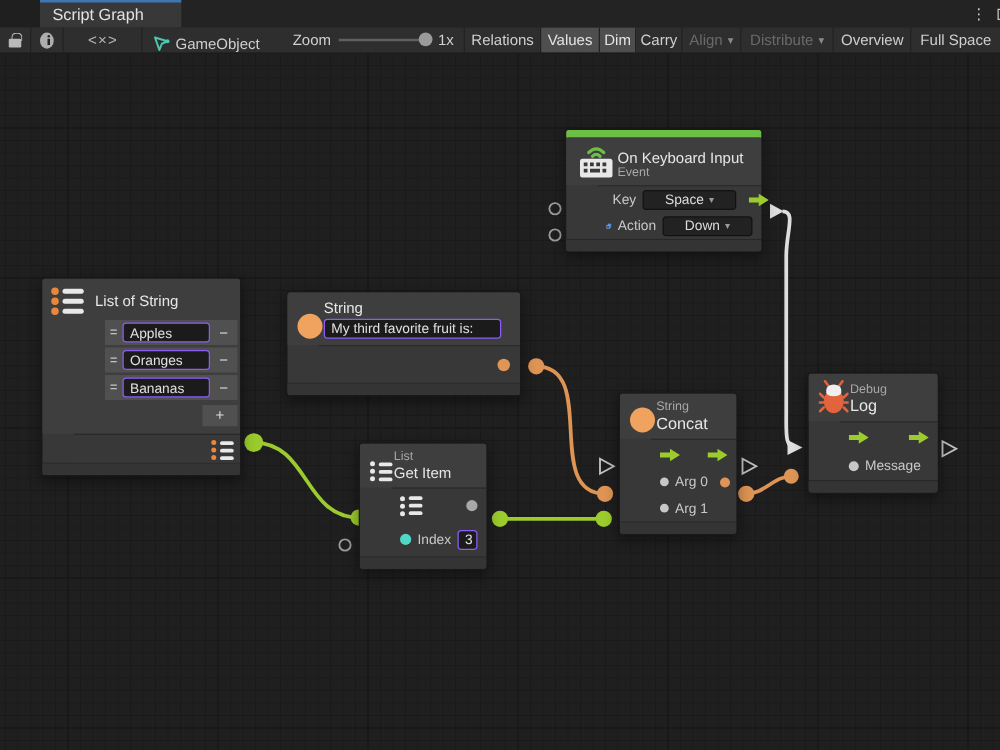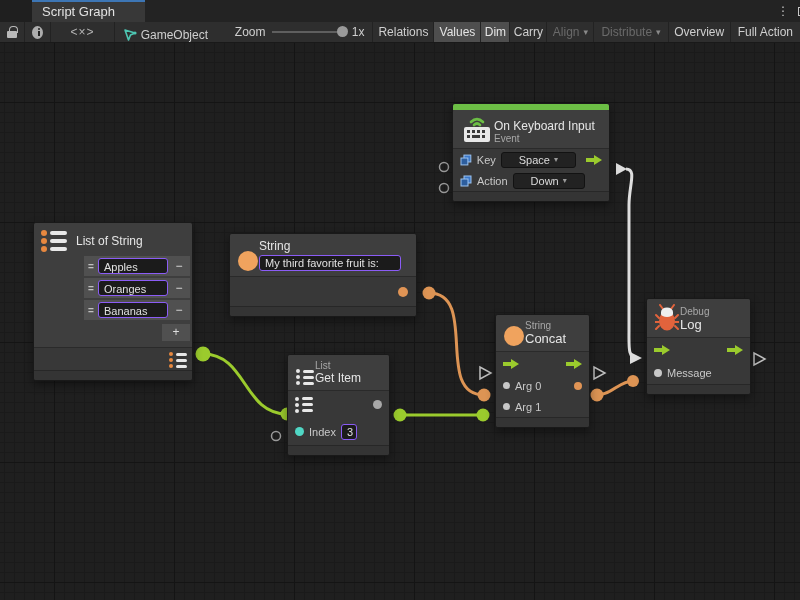--- a/index.html
+++ b/index.html
@@ -47,21 +47,21 @@
     background-size:120px 120px, 120px 120px, 10px 10px, 10px 10px;
     background-position:0 59px, 54px 0, 0 9px, 4px 0; }
   svg.wires { position:absolute; left:0; top:0; z-index:1; }
 
   
   .node { position:absolute; z-index:2; background:#383838; border:1px solid #191919; border-radius:3px;
     box-shadow:0 4px 10px rgba(0,0,0,.4); color:#e2e2e2; }
   .n-header { background:#3e3e3e; display:flex; align-items:flex-end; gap:1px; padding:5px 8px; border-radius:2px 2px 0 0;}
   .n-title { font-size:12px; color:#e6e6e6; white-space:nowrap; }
   .n-cat { font-size:10px; color:#a8a8a8; white-space:nowrap; }
-  .n-ports { border-top:1px solid #2a2a2a; background:#383838; }
+  .n-ports { border-top:1px solid #2a2a2a; background:#383838;margin-left:25px; }
   .n-footer { height:10px; background:#343434; border-top:1px solid #272727; border-radius:0 0 2px 2px; }
   .prow { display:flex; align-items:center; gap:5px; padding:0 7px; }
   .plabel { font-size:11px; color:#c9c9c9; white-space:nowrap; }
   .dot { border-radius:50%; flex:0 0 auto; }
   .field { background:#1b1b1b; border:1px solid #8b5cf6; border-radius:3px; color:#e0e0e0;
     font-size:11px; padding:1px 5px; white-space:nowrap; overflow:hidden; }
   .drop { background:#222; border:1px solid #121212; border-radius:3px; color:#dcdcdc; font-size:11px;
     padding:0 17px; display:flex; align-items:center; gap:4px; height:16px; }
   .drop .arrow { font-size:8px; color:#9a9a9a; }
 
@@ -177,21 +177,21 @@
         <span class="arrow">▾</span>
       </div>
     <div class="tbtn disabled" style="width:75px">
         <span>Distribute</span>
         <span class="arrow">▾</span>
       </div>
     <div class="tbtn" style="width:62px">
         <span>Overview</span>
       </div>
     <div class="tbtn fullscr">
-        <span>Full Action</span>
+        <span>Full Space</span>
       </div>
   </div>
 
   <div class="canvas">
 
     <svg class="wires" width="800" height="557">
 
       <path d="M626,126 C637,126 629,142 629,162 L629,288 C629,305 628,315 637,315" fill="none" stroke-width="3" stroke="#dedede"></path>
       <polygon points="616,120 627,126 616,132" fill="#dedede"></polygon>
       <polygon points="630,309 642,315 630,321" fill="#dedede"></polygon>

